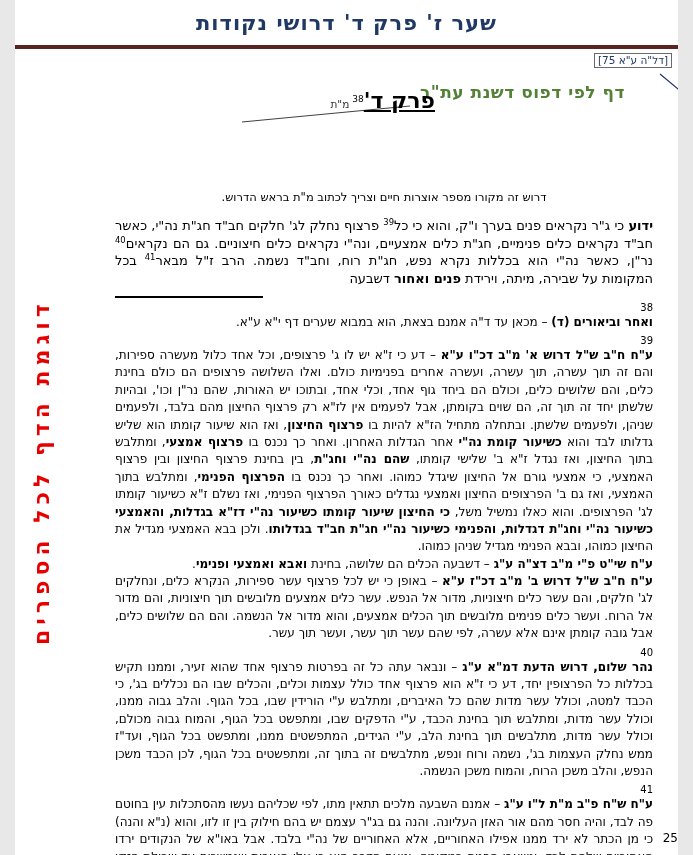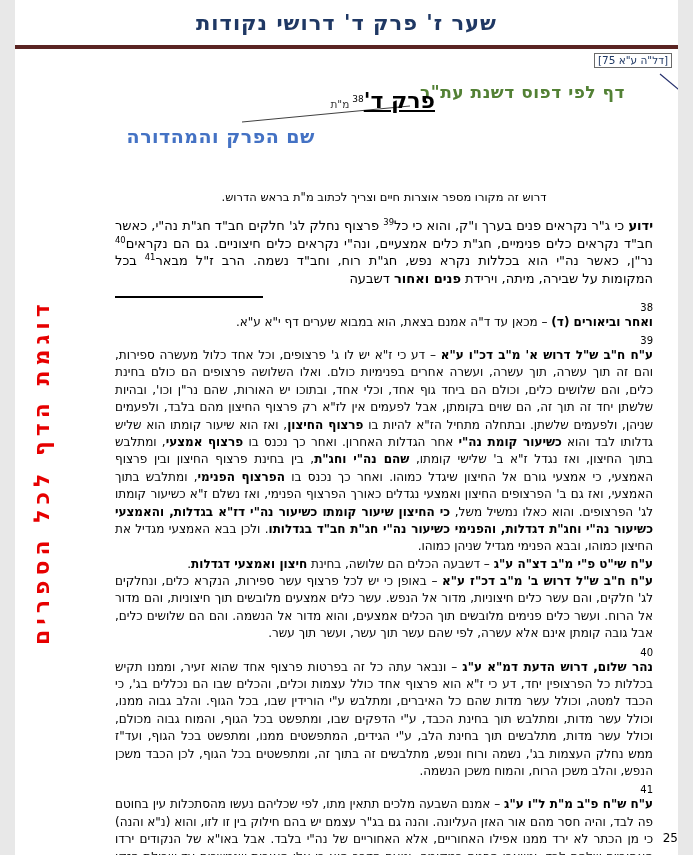--- a/index.html
+++ b/index.html
@@ -62,41 +62,40 @@
 
   <svg class="overlay" width="693" height="855" viewBox="0 0 693 855">
     <line x1="645" y1="74" x2="687" y2="109" stroke="#26316e" stroke-width="1.2"></line>
     <line x1="395" y1="106" x2="227" y2="122" stroke="#404040" stroke-width="1"></line>
   </svg>
 
   <div class="green-label">דף לפי דפוס דשנת עת"ר</div>
 
   <div class="chapter-line"><span class="chapter-title">פרק ד'</span><sup class="chapter-fn">38</sup><span class="chapter-mt">מ"ת</span></div>
 
-  <div class="blue-label">שם הפרק והמהדורה</div>
 
   <div class="side-label left">דוגמת הדף לכל הספרים</div>
   <div class="side-label right">הגהות ומראה מקומות</div>
 
   <div class="content">
     <div class="intro">דרוש זה מקורו מספר אוצרות חיים וצריך לכתוב מ"ת בראש הדרוש.</div>
 
     <div class="body-para"><span style="font-weight: bold;">ידוע</span><span> כי ג"ר נקראים פנים בערך ו"ק, והוא כי כל</span><sup>39</sup><span> פרצוף נחלק לג' חלקים חב"ד חג"ת נה"י, כאשר חב"ד נקראים כלים פנימיים, חג"ת כלים אמצעיים, ונה"י נקראים כלים חיצוניים. גם הם נקראים</span><sup>40</sup><span> נר"ן, כאשר נה"י הוא בכללות נקרא נפש, חג"ת רוח, וחב"ד נשמה. הרב ז"ל מבאר</span><sup>41</sup><span> בכל המקומות על שבירה, מיתה, וירידת </span><span style="font-weight: bold;">פנים ואחור</span><span> דשבעה</span></div>
 
     <div class="fn-sep"></div>
 
     <div class="footnotes">
       <div class="footnote">
         <div class="fn-num">38</div>
         <div class="fn-text"><span style="font-weight: bold;">ואחר וביאורים (ד)</span><span> – מכאן עד ד"ה אמנם בצאת, הוא במבוא שערים דף י"א ע"א.</span></div>
       </div>
       <div class="footnote">
         <div class="fn-num">39</div>
         <div class="fn-text"><span style="font-weight: bold;">ע"ח ח"ב ש"ל דרוש א' מ"ב דכ"ו ע"א</span><span> – דע כי ז"א יש לו ג' פרצופים, וכל אחד כלול מעשרה ספירות, והם זה תוך עשרה, תוך עשרה, ועשרה אחרים בפנימיות כולם. ואלו השלושה פרצופים הם כולם בחינת כלים, והם שלושים כלים, וכולם הם ביחד גוף אחד, וכלי אחד, ובתוכו יש האורות, שהם נר"ן וכו', ובהיות שלשתן יחד זה תוך זה, הם שוים בקומתן, אבל לפעמים אין לז"א רק פרצוף החיצון מהם בלבד, ולפעמים שניהן, ולפעמים שלשתן. ובתחלה מתחיל הז"א להיות בו </span><span style="font-weight: bold;">פרצוף החיצון</span><span>, ואז הוא שיעור קומתו הוא שליש גדלותו לבד והוא </span><span style="font-weight: bold;">כשיעור קומת נה"י</span><span> אחר הגדלות האחרון. ואחר כך נכנס בו </span><span style="font-weight: bold;">פרצוף אמצעי</span><span>, ומתלבש בתוך החיצון, ואז נגדל ז"א ב' שלישי קומתו, </span><span style="font-weight: bold;">שהם נה"י וחג"ת</span><span>, בין בחינת פרצוף החיצון ובין פרצוף האמצעי, כי אמצעי גורם אל החיצון שיגדל כמוהו. ואחר כך נכנס בו </span><span style="font-weight: bold;">הפרצוף הפנימי</span><span>, ומתלבש בתוך האמצעי, ואז גם ב' הפרצופים החיצון ואמצעי נגדלים כאורך הפרצוף הפנימי, ואז נשלם ז"א כשיעור קומתו לג' הפרצופים. והוא כאלו נמשיל משל, </span><span style="font-weight: bold;">כי החיצון שיעור קומתו כשיעור נה"י דז"א בגדלות, והאמצעי כשיעור נה"י וחג"ת דגדלות, והפנימי כשיעור נה"י חג"ת חב"ד בגדלותו</span><span>. ולכן בבא האמצעי מגדיל את החיצון כמוהו, ובבא הפנימי מגדיל שניהן כמוהו.</span></div>
-        <div class="fn-text"><span style="font-weight: bold;">ע"ח שי"ט פ"י מ"ב דצ"ה ע"ג</span><span> – דשבעה הכלים הם שלושה, בחינת </span><span style="font-weight: bold;">חיצון ואמצעי דגדלות</span><span>.</span></div>
+        <div class="fn-text"><span style="font-weight: bold;">ע"ח שי"ט פ"י מ"ב דצ"ה ע"ג</span><span> – דשבעה הכלים הם שלושה, בחינת </span><span style="font-weight: bold;">ואבא ואמצעי ופנימי</span><span>.</span></div>
         <div class="fn-text"><span style="font-weight: bold;">ע"ח ח"ב ש"ל דרוש ב' מ"ב דכ"ז ע"א</span><span> – באופן כי יש לכל פרצוף עשר ספירות, הנקרא כלים, ונחלקים לג' חלקים, והם עשר כלים חיצוניות, מדור אל הנפש. עשר כלים אמצעים מלובשים תוך חיצוניות, והם מדור אל הרוח. ועשר כלים פנימים מלובשים תוך הכלים אמצעים, והוא מדור אל הנשמה. והם הם שלושים כלים, אבל גובה קומתן אינם אלא עשרה, לפי שהם עשר תוך עשר, ועשר תוך עשר.</span></div>
       </div>
       <div class="footnote">
         <div class="fn-num">40</div>
         <div class="fn-text"><span style="font-weight: bold;">נהר שלום, דרוש הדעת דמ"א ע"ג</span><span> – ונבאר עתה כל זה בפרטות פרצוף אחד שהוא זעיר, וממנו תקיש בכללות כל הפרצופין יחד, דע כי ז"א הוא פרצוף אחד כולל עצמות וכלים, והכלים שבו הם נכללים בג', כי הכבד למטה, וכולל עשר מדות שהם כל האיברים, ומתלבש ע"י הורידין שבו, בכל הגוף. והלב גבוה ממנו, וכולל עשר מדות, ומתלבש תוך בחינת הכבד, ע"י הדפקים שבו, ומתפשט בכל הגוף, והמוח גבוה מכולם, וכולל עשר מדות, מתלבשים תוך בחינת הלב, ע"י הגידים, המתפשטים ממנו, ומתפשט בכל הגוף, ועד"ז ממש נחלק העצמות בג', נשמה ורוח ונפש, מתלבשים זה בתוך זה, ומתפשטים בכל הגוף, לכן הכבד משכן הנפש, והלב משכן הרוח, והמוח משכן הנשמה.</span></div>
       </div>
       <div class="footnote">
         <div class="fn-num">41</div>
         <div class="fn-text"><span style="font-weight: bold;">ע"ח ש"ח פ"ב מ"ת ל"ו ע"ג</span><span> – אמנם השבעה מלכים תתאין מתו, לפי שכליהם נעשו מהסתכלות עין בחוטם פה לבד, והיה חסר מהם אור האזן העליונה. והנה גם בג"ר עצמם יש בהם חילוק בין זו לזו, והוא (נ"א והנה) כי מן הכתר לא ירד ממנו אפילו האחוריים, אלא האחוריים של נה"י בלבד. אבל באו"א של הנקודים ירדו האחוריים שלהם לבד, ונשארו הפנים במקומה. וטעם הדבר הוא כי אלו האורות שנמשכים עד שבולת הזקן נחלקו לשלושה. כי הכתר לקח מבחינת האזן עצמה ממה שהראייה שואבת בהסתכלות באור האזן. ומכל שכן שנכללים בו שני אורות אחרים, ומזה נעשה כלי לכתר נקודים. ואבא לקח ממה שהראייה שואבת מאורות</span></div>
       </div>

